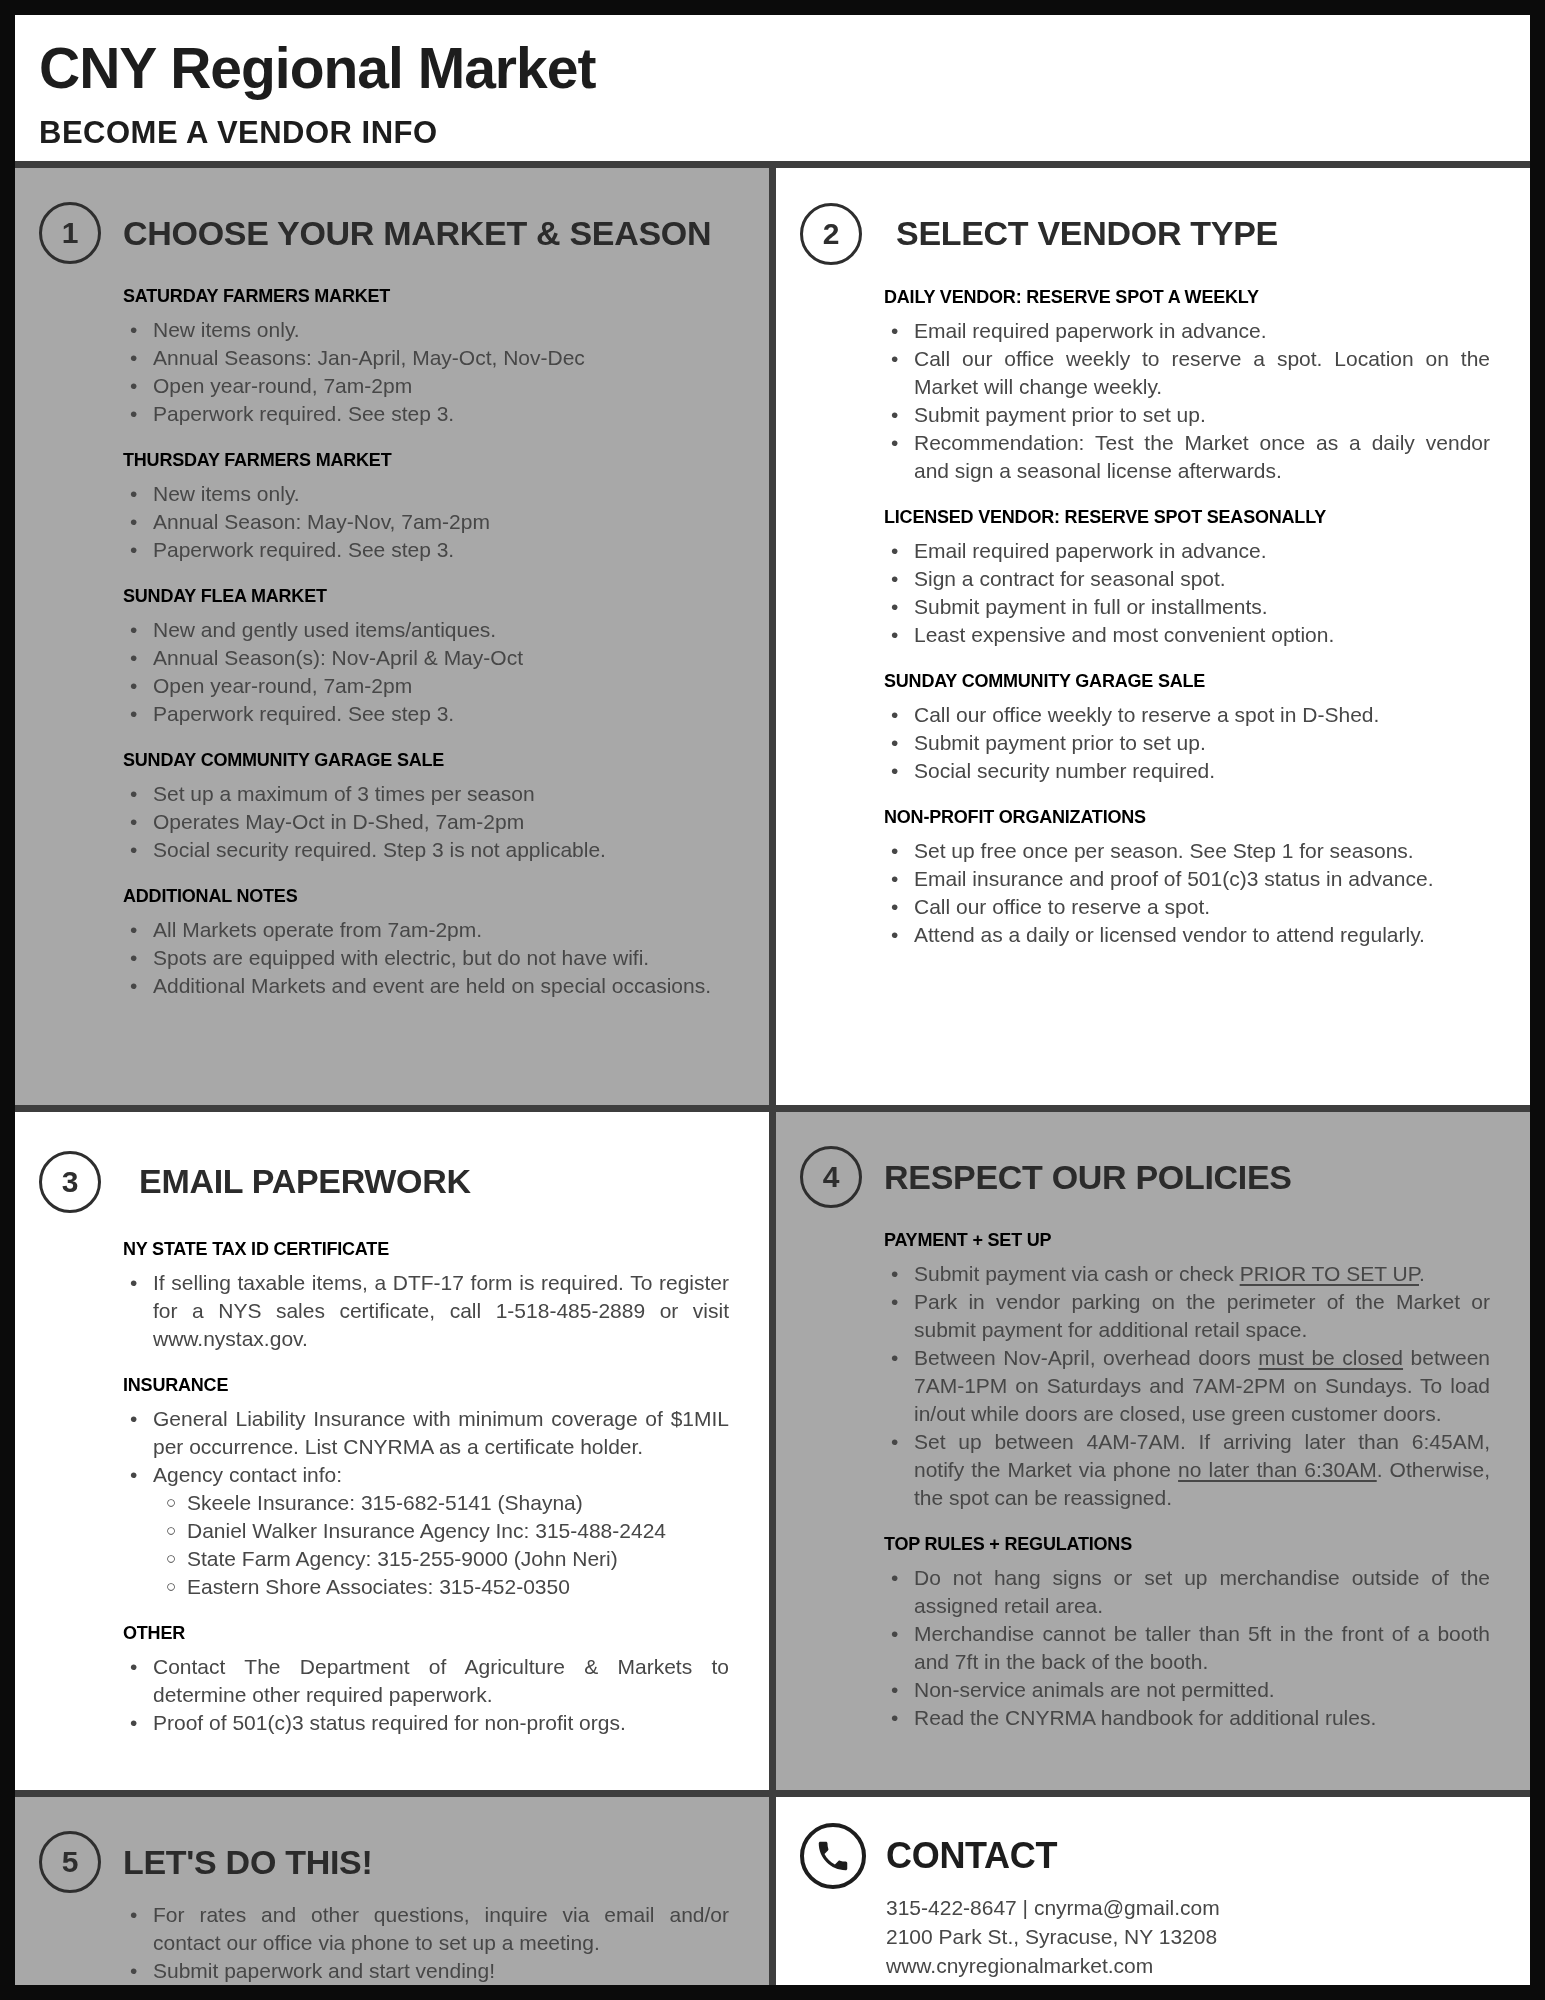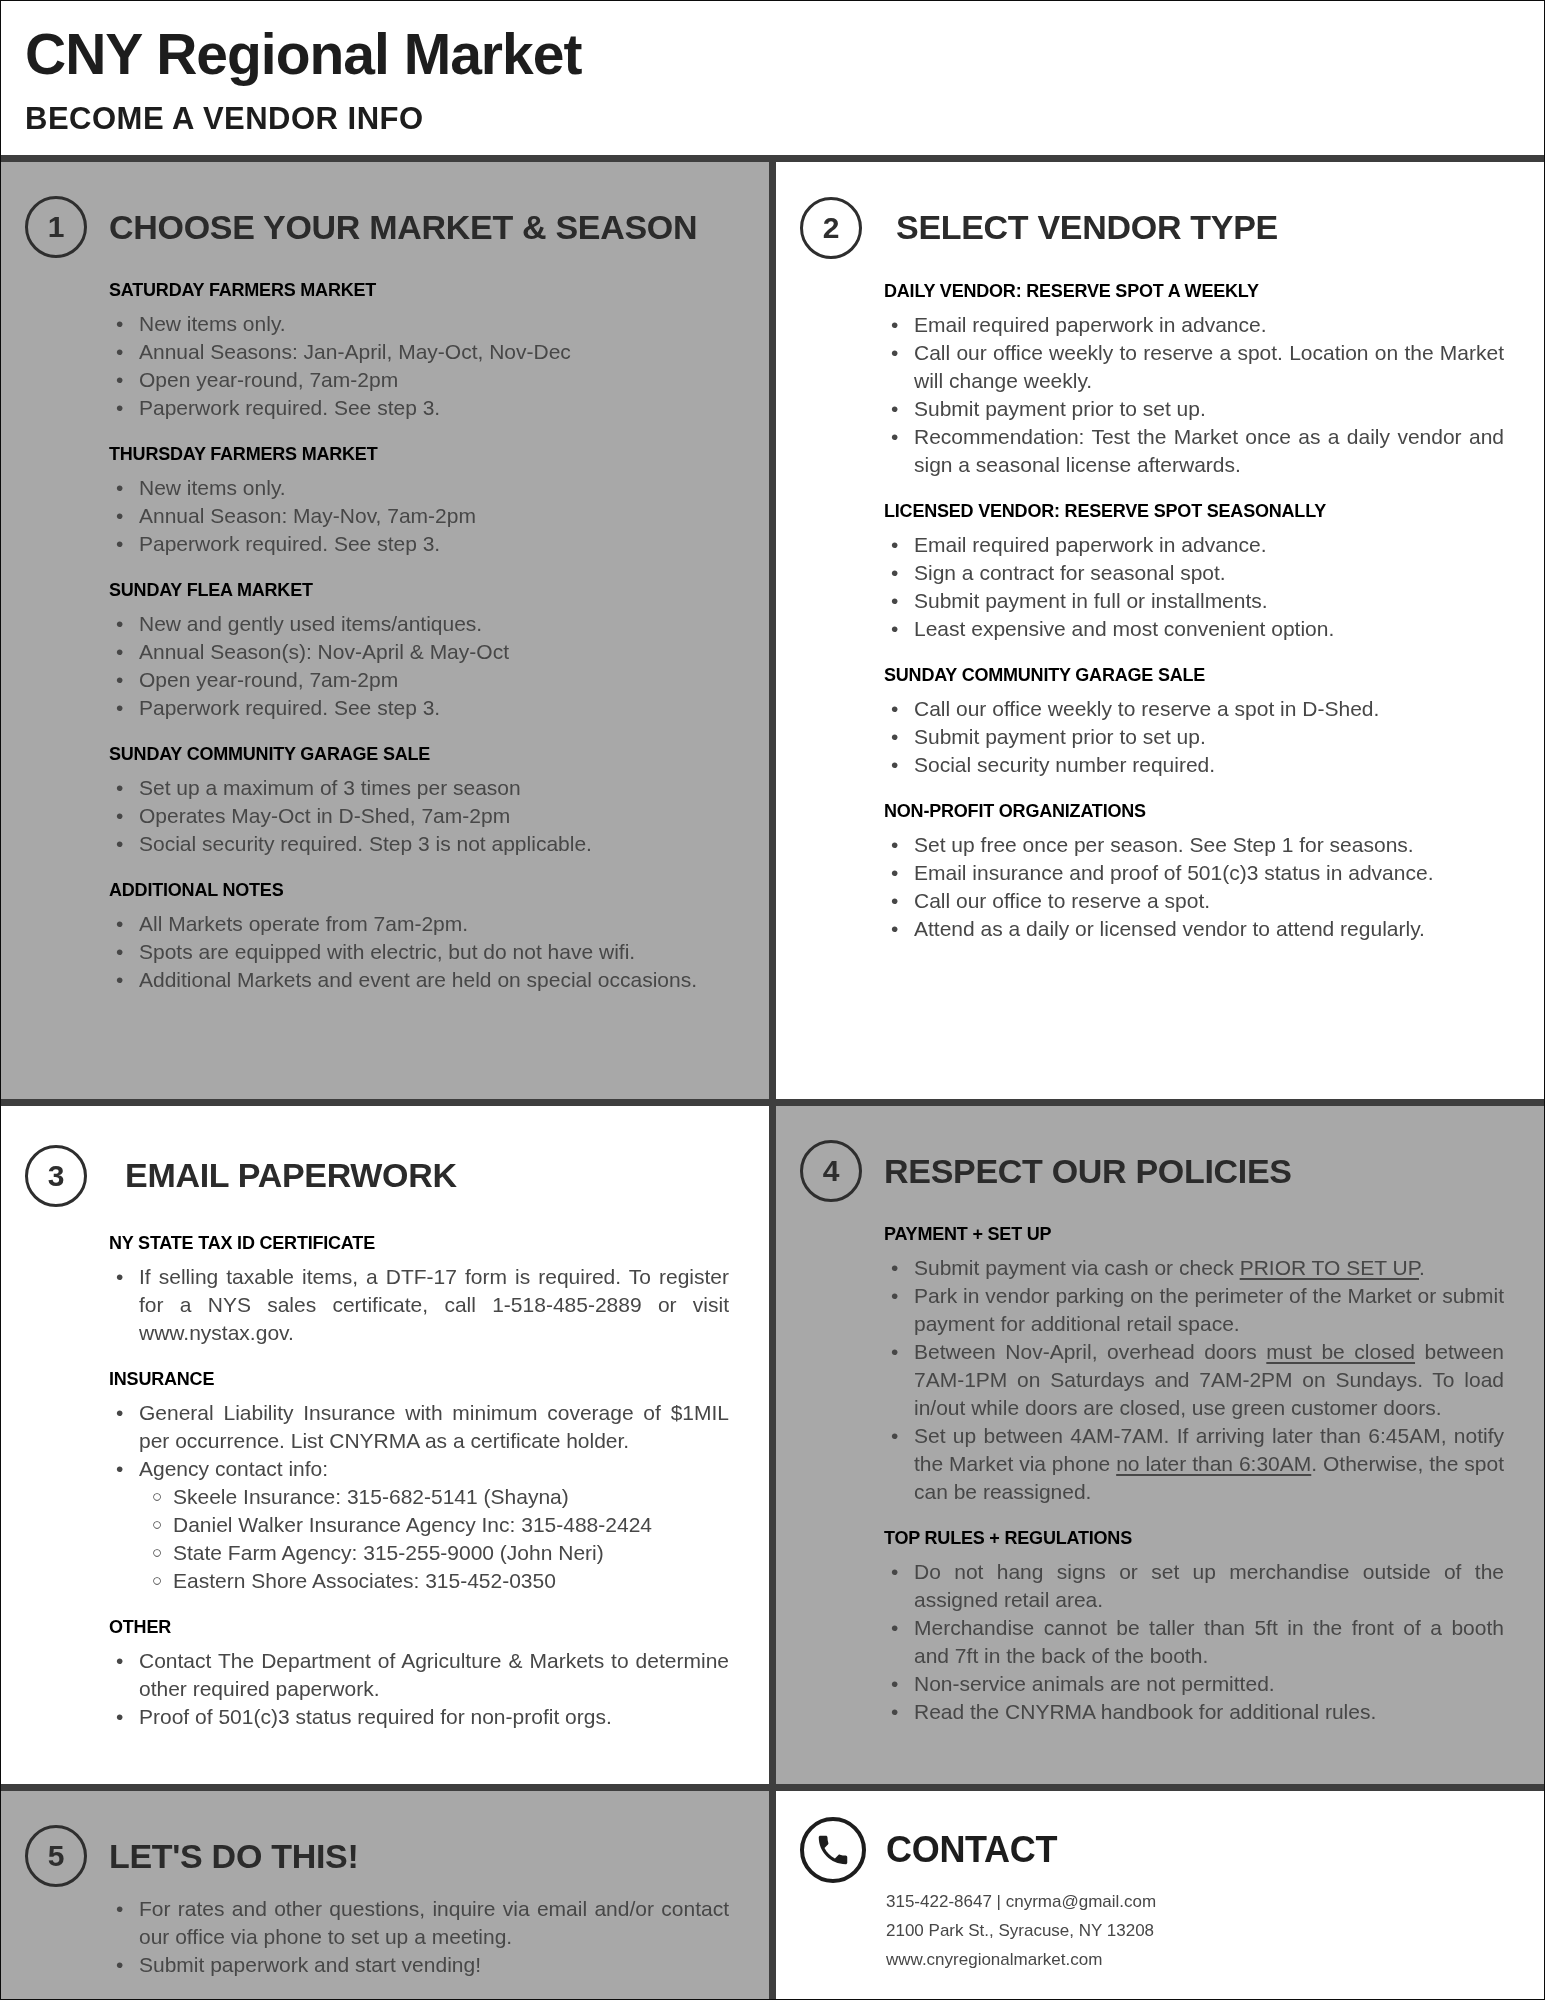--- a/index.html
+++ b/index.html
@@ -1,18 +1,18 @@
 <!DOCTYPE html>
 <html><head>
 <meta charset="utf-8">
 <style>
   html,body{margin:0;padding:0;background:#2a2a2a;}
   .page{
     width:1545px;height:2000px;box-sizing:border-box;
-    background:#0b0b0b;padding:1px;
+    background:#0b0b0b;padding:15px;
     font-family:"Liberation Sans",sans-serif;
     position:relative;
   }
   .inner{width:100%;height:100%;background:#ffffff;display:flex;flex-direction:column;overflow:hidden;}
 
   
   .header{height:154px;box-sizing:border-box;padding:24px 30px 0 24px;background:#fff;}
   .title{font-size:57px;font-weight:800;color:#1d1d1d;letter-spacing:-1px;line-height:1.05;}
   .subtitle{font-size:31px;font-weight:700;color:#1d1d1d;letter-spacing:0.5px;margin-top:16px;}
 
@@ -53,21 +53,21 @@
 
   
   .contact-head{display:flex;align-items:center;gap:20px;padding:26px 40px 0 24px;}
   .phone-badge{
     width:66px;height:66px;flex:none;border:4px solid #1d1d1d;border-radius:50%;
     display:flex;align-items:center;justify-content:center;box-sizing:border-box;
   }
   .phone-badge svg{width:38px;height:38px;fill:#1d1d1d;}
   .contact-title{font-size:36px;font-weight:800;color:#1d1d1d;letter-spacing:-0.3px;}
   .contact-lines{margin-left:110px;margin-top:4px;}
-  .contact-lines div{font-size:17px;line-height:29px;color:#474747;}
+  .contact-lines div{font-size:21px;line-height:29px;color:#474747;}
 </style>
 </head>
 <body>
 
 <div class="page">
   <div class="inner">
 
     <header class="header">
       <div class="title">CNY Regional Market</div>
       <div class="subtitle">BECOME A VENDOR INFO</div>

